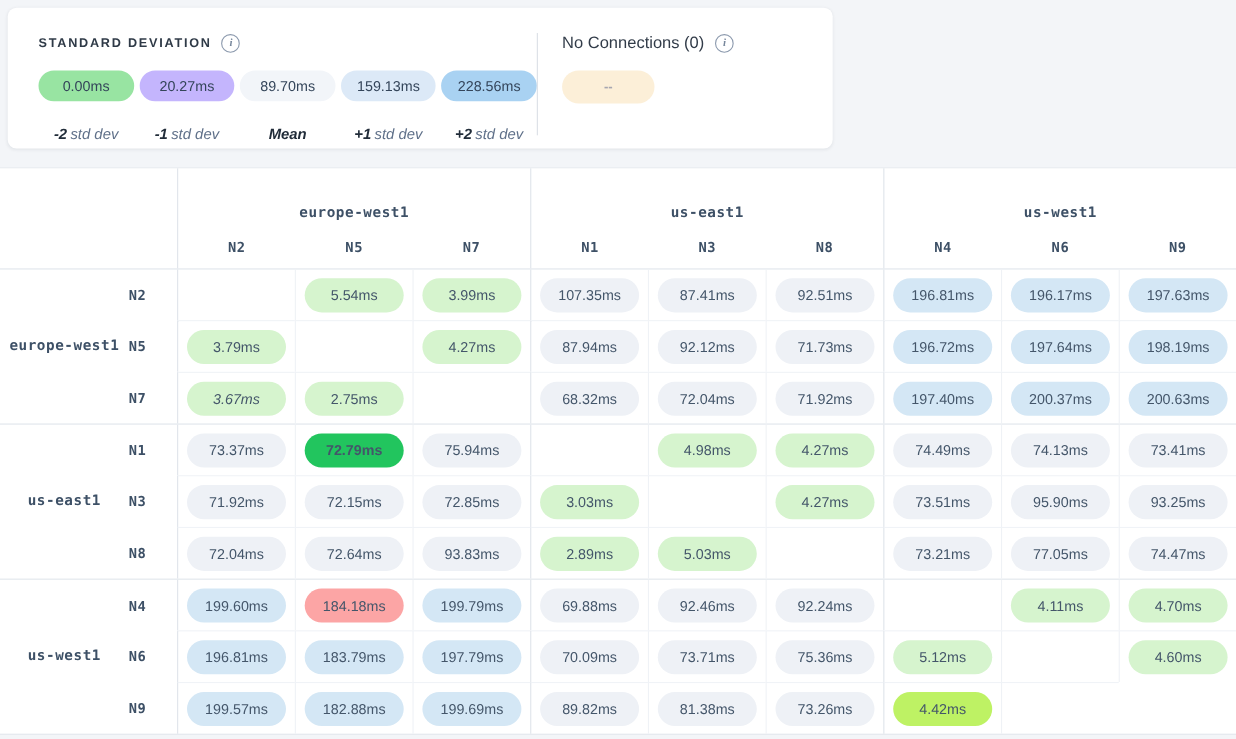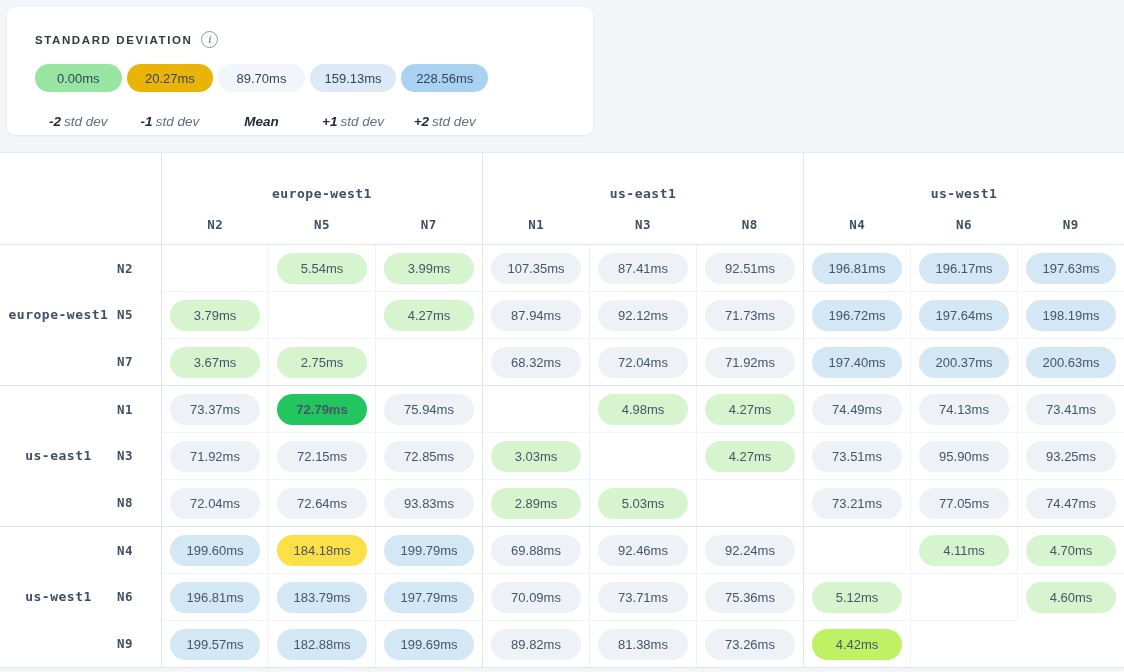--- a/index.html
+++ b/index.html
@@ -7,26 +7,25 @@
   body {
     background:#f3f5f8;
     font-family:"Liberation Sans", sans-serif;
     color:#37485a;
     position:relative;
   }
 
   
   .card {
     position:absolute; left:7px; top:7px;
-    width:586px; height:128px;
+    width:750px; height:128px;
     background:#ffffff;
     border-radius:8px;
     box-shadow:0 1px 3px rgba(16,24,40,.07);
     display:flex;
-    flex-direction:column;
   }
   .legend-section { width:481px; padding:24px 0 0 28px; }
   .legend-title-row { display:flex; align-items:center; }
   .legend-title {
     font-size:11.5px; font-weight:700; letter-spacing:1.6px;
     color:#2f3a47;
   }
   .info-icon {
     width:17px; height:17px; margin-left:9px;
     border:1.5px solid #8b99ad; border-radius:50%;
@@ -97,21 +96,21 @@
 <body>
 
 <div class="card">
   <div class="legend-section">
     <div class="legend-title-row">
       <span class="legend-title">STANDARD DEVIATION</span>
       <span class="info-icon">i</span>
     </div>
     <div class="legend-items">
         <div class="legend-pill" style="background: rgb(152, 228, 162);">0.00ms</div>
-        <div class="legend-pill" style="background: #eab308;">20.27ms</div>
+        <div class="legend-pill" style="background: #c4b5fd;">20.27ms</div>
         <div class="legend-pill" style="background: rgb(242, 245, 249);">89.70ms</div>
         <div class="legend-pill" style="background: rgb(220, 233, 247);">159.13ms</div>
         <div class="legend-pill" style="background: rgb(169, 210, 242); text-align: center;">228.56ms</div>
       </div>
     <div class="legend-items" style="margin-top:11px">
         <div class="legend-item">
           <div class="legend-label"><span class="num">-2</span><span class="txt">std dev</span></div>
         </div>
         <div class="legend-item">
           <div class="legend-label"><span class="num">-1</span><span class="txt">std dev</span></div>
@@ -227,21 +226,21 @@
         <div class="cell">
           <div class="pill" style="background: rgb(212, 231, 245);">198.19ms</div>
         </div>
       </div>
       <div class="m-row inner">
         <div class="rowhead">
           <div class="region mono"></div>
           <div class="node mono">N7</div>
         </div>
         <div class="cell gstart">
-          <div class="pill" style="background: rgb(214, 244, 206);">3.67ms</div>
+          <div class="pill" style="background: rgb(214, 244, 206); font-style: italic;">3.67ms</div>
         </div>
         <div class="cell">
           <div class="pill" style="background: rgb(214, 244, 206);">2.75ms</div>
         </div>
         <div class="cell"></div>
         <div class="cell gstart">
           <div class="pill" style="background: rgb(238, 241, 246);">68.32ms</div>
         </div>
         <div class="cell">
           <div class="pill" style="background: rgb(238, 241, 246);">72.04ms</div>
@@ -354,21 +353,21 @@
       </div>
       <div class="m-row group-start">
         <div class="rowhead">
           <div class="region mono"></div>
           <div class="node mono">N4</div>
         </div>
         <div class="cell gstart">
           <div class="pill" style="background: rgb(212, 231, 245);">199.60ms</div>
         </div>
         <div class="cell">
-          <div class="pill" style="background: #fde047;">184.18ms</div>
+          <div class="pill" style="background: #fca5a5;">184.18ms</div>
         </div>
         <div class="cell">
           <div class="pill" style="background: rgb(212, 231, 245);">199.79ms</div>
         </div>
         <div class="cell gstart">
           <div class="pill" style="background: rgb(238, 241, 246);">69.88ms</div>
         </div>
         <div class="cell">
           <div class="pill" style="background: rgb(238, 241, 246);">92.46ms</div>
         </div>

